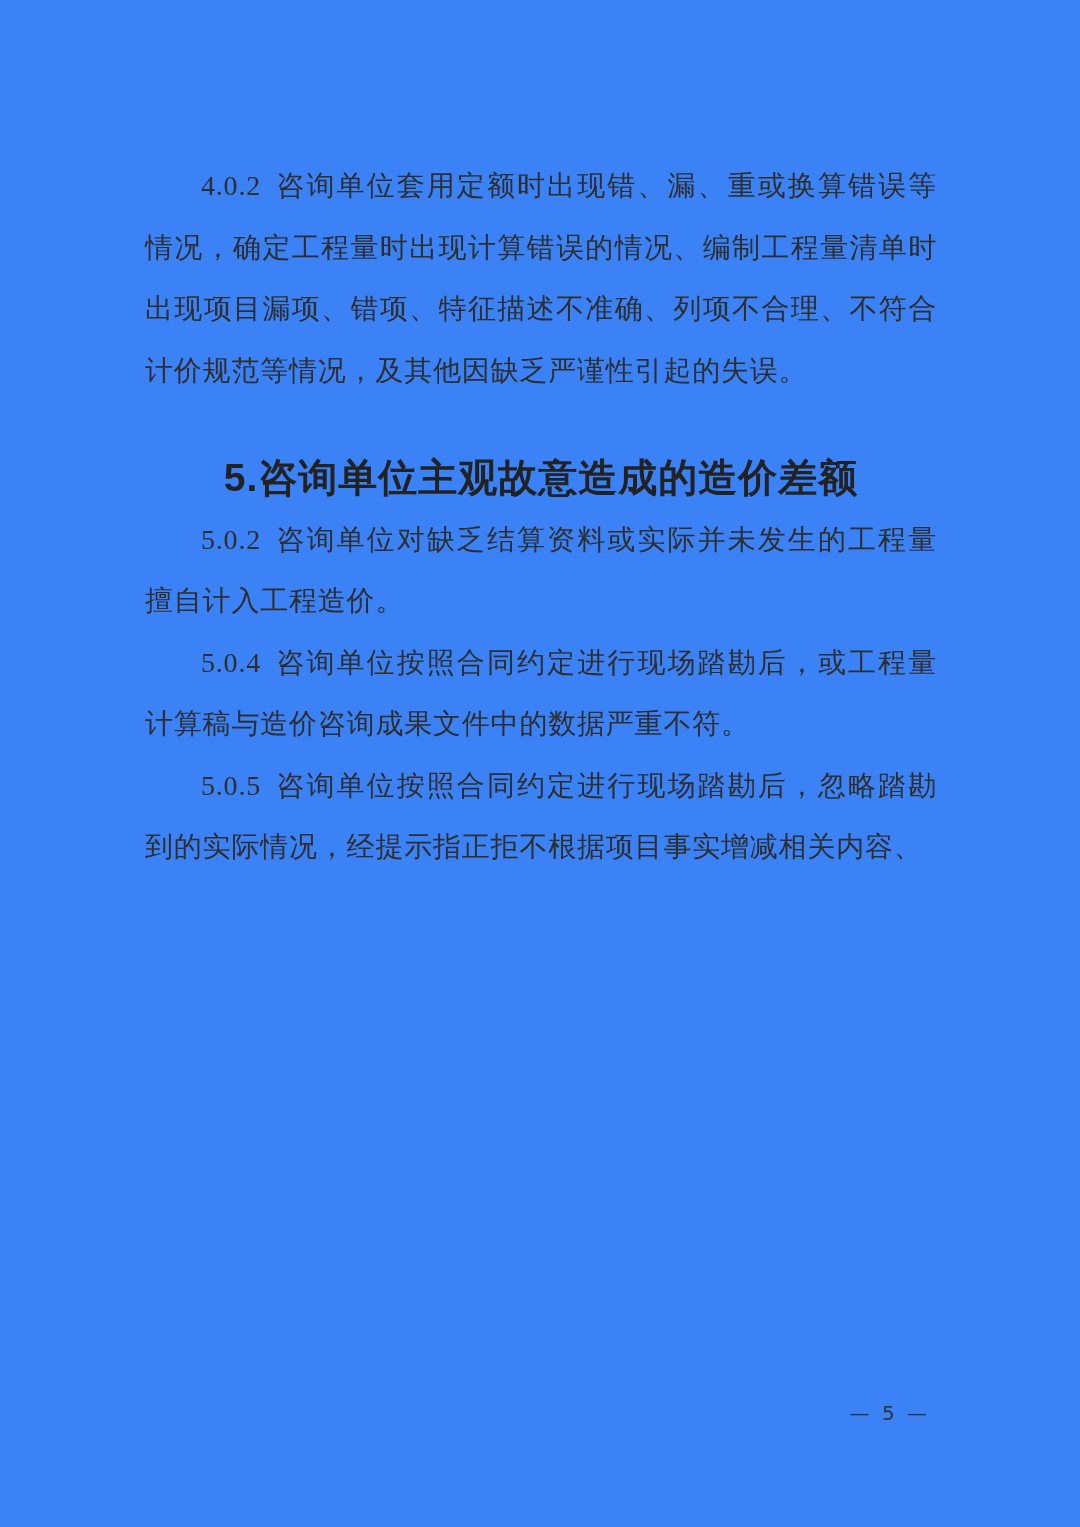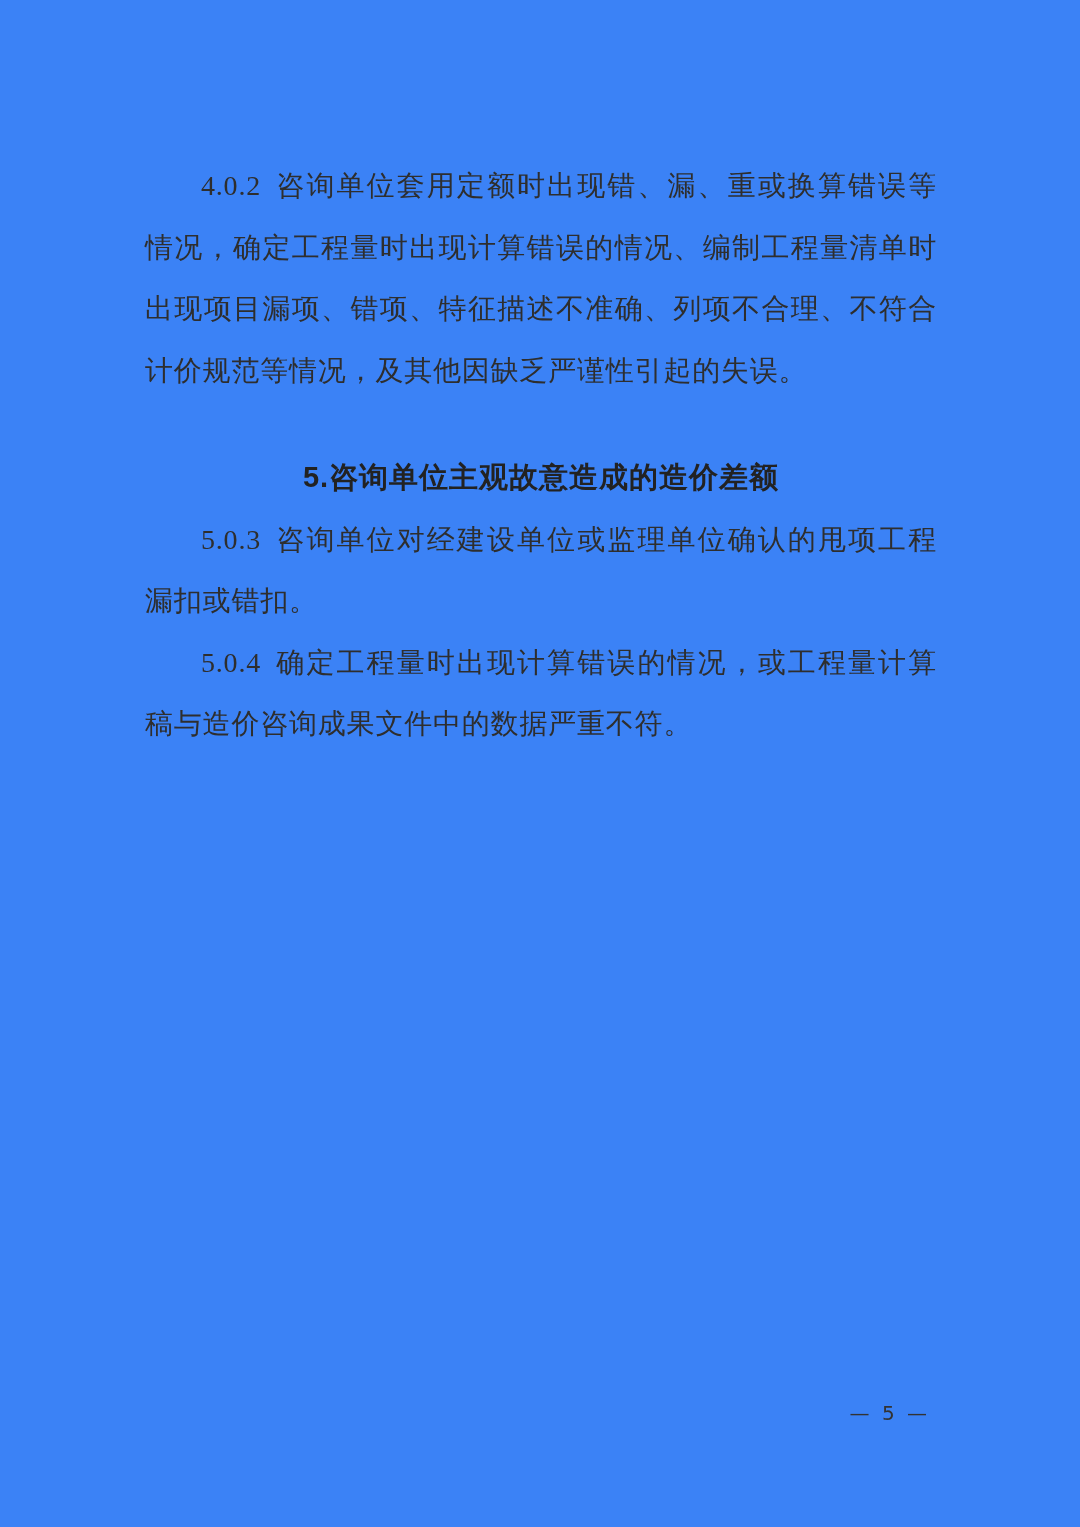--- a/index.html
+++ b/index.html
@@ -32,21 +32,21 @@
   }
   p.clause .num {
     margin-right: 14px;
     font-family: "Liberation Serif", "DejaVu Serif", serif;
   }
   h2.section-heading {
     margin: 46px 0 0 0;
     padding: 0;
     font-family: "Liberation Sans", "DejaVu Sans", sans-serif;
     font-weight: bold;
-    font-size: 29px;
+    font-size: 39px;
     line-height: 61.5px;
     letter-spacing: 1px;
     text-align: center;
     text-indent: 0;
     color: #222222;
   }
   .page-footer {
     position: absolute;
     top: 1398px;
     right: 150px;
@@ -63,22 +63,23 @@
 <div class="page">
   <div class="content">
 
     <p class="clause"><span class="num">4.0.2</span><span>咨询单位套用定额时出现错、漏、重或换算错误等情况，确定工程量时出现计算错误的情况、编制工程量清单时出现项目漏项、错项、特征描述不准确、列项不合理、不符合计价规范等情况，及其他因缺乏严谨性引起的失误。</span></p>
 
 
     <h2 class="section-heading">5.咨询单位主观故意造成的造价差额</h2>
 
 
 
+    <p class="clause"><span class="num">5.0.2</span><span>咨询单位对缺乏结算资料或实际并未发生的工程量擅自计入工程造价。</span></p>
 
-    <p class="clause"><span class="num">5.0.3</span><span>咨询单位对经建设单位或监理单位确认的甩项工程漏扣或错扣。</span></p>
 
-    <p class="clause"><span class="num">5.0.4</span><span>确定工程量时出现计算错误的情况，或工程量计算稿与造价咨询成果文件中的数据严重不符。</span></p>
+    <p class="clause"><span class="num">5.0.4</span><span>咨询单位按照合同约定进行现场踏勘后，或工程量计算稿与造价咨询成果文件中的数据严重不符。</span></p>
 
+    <p class="clause"><span class="num">5.0.5</span><span>咨询单位按照合同约定进行现场踏勘后，忽略踏勘到的实际情况，经提示指正拒不根据项目事实增减相关内容、</span></p>
 
   </div>
 
   <div class="page-footer">— 5 —</div>
 </div>
 
 </body></html>

